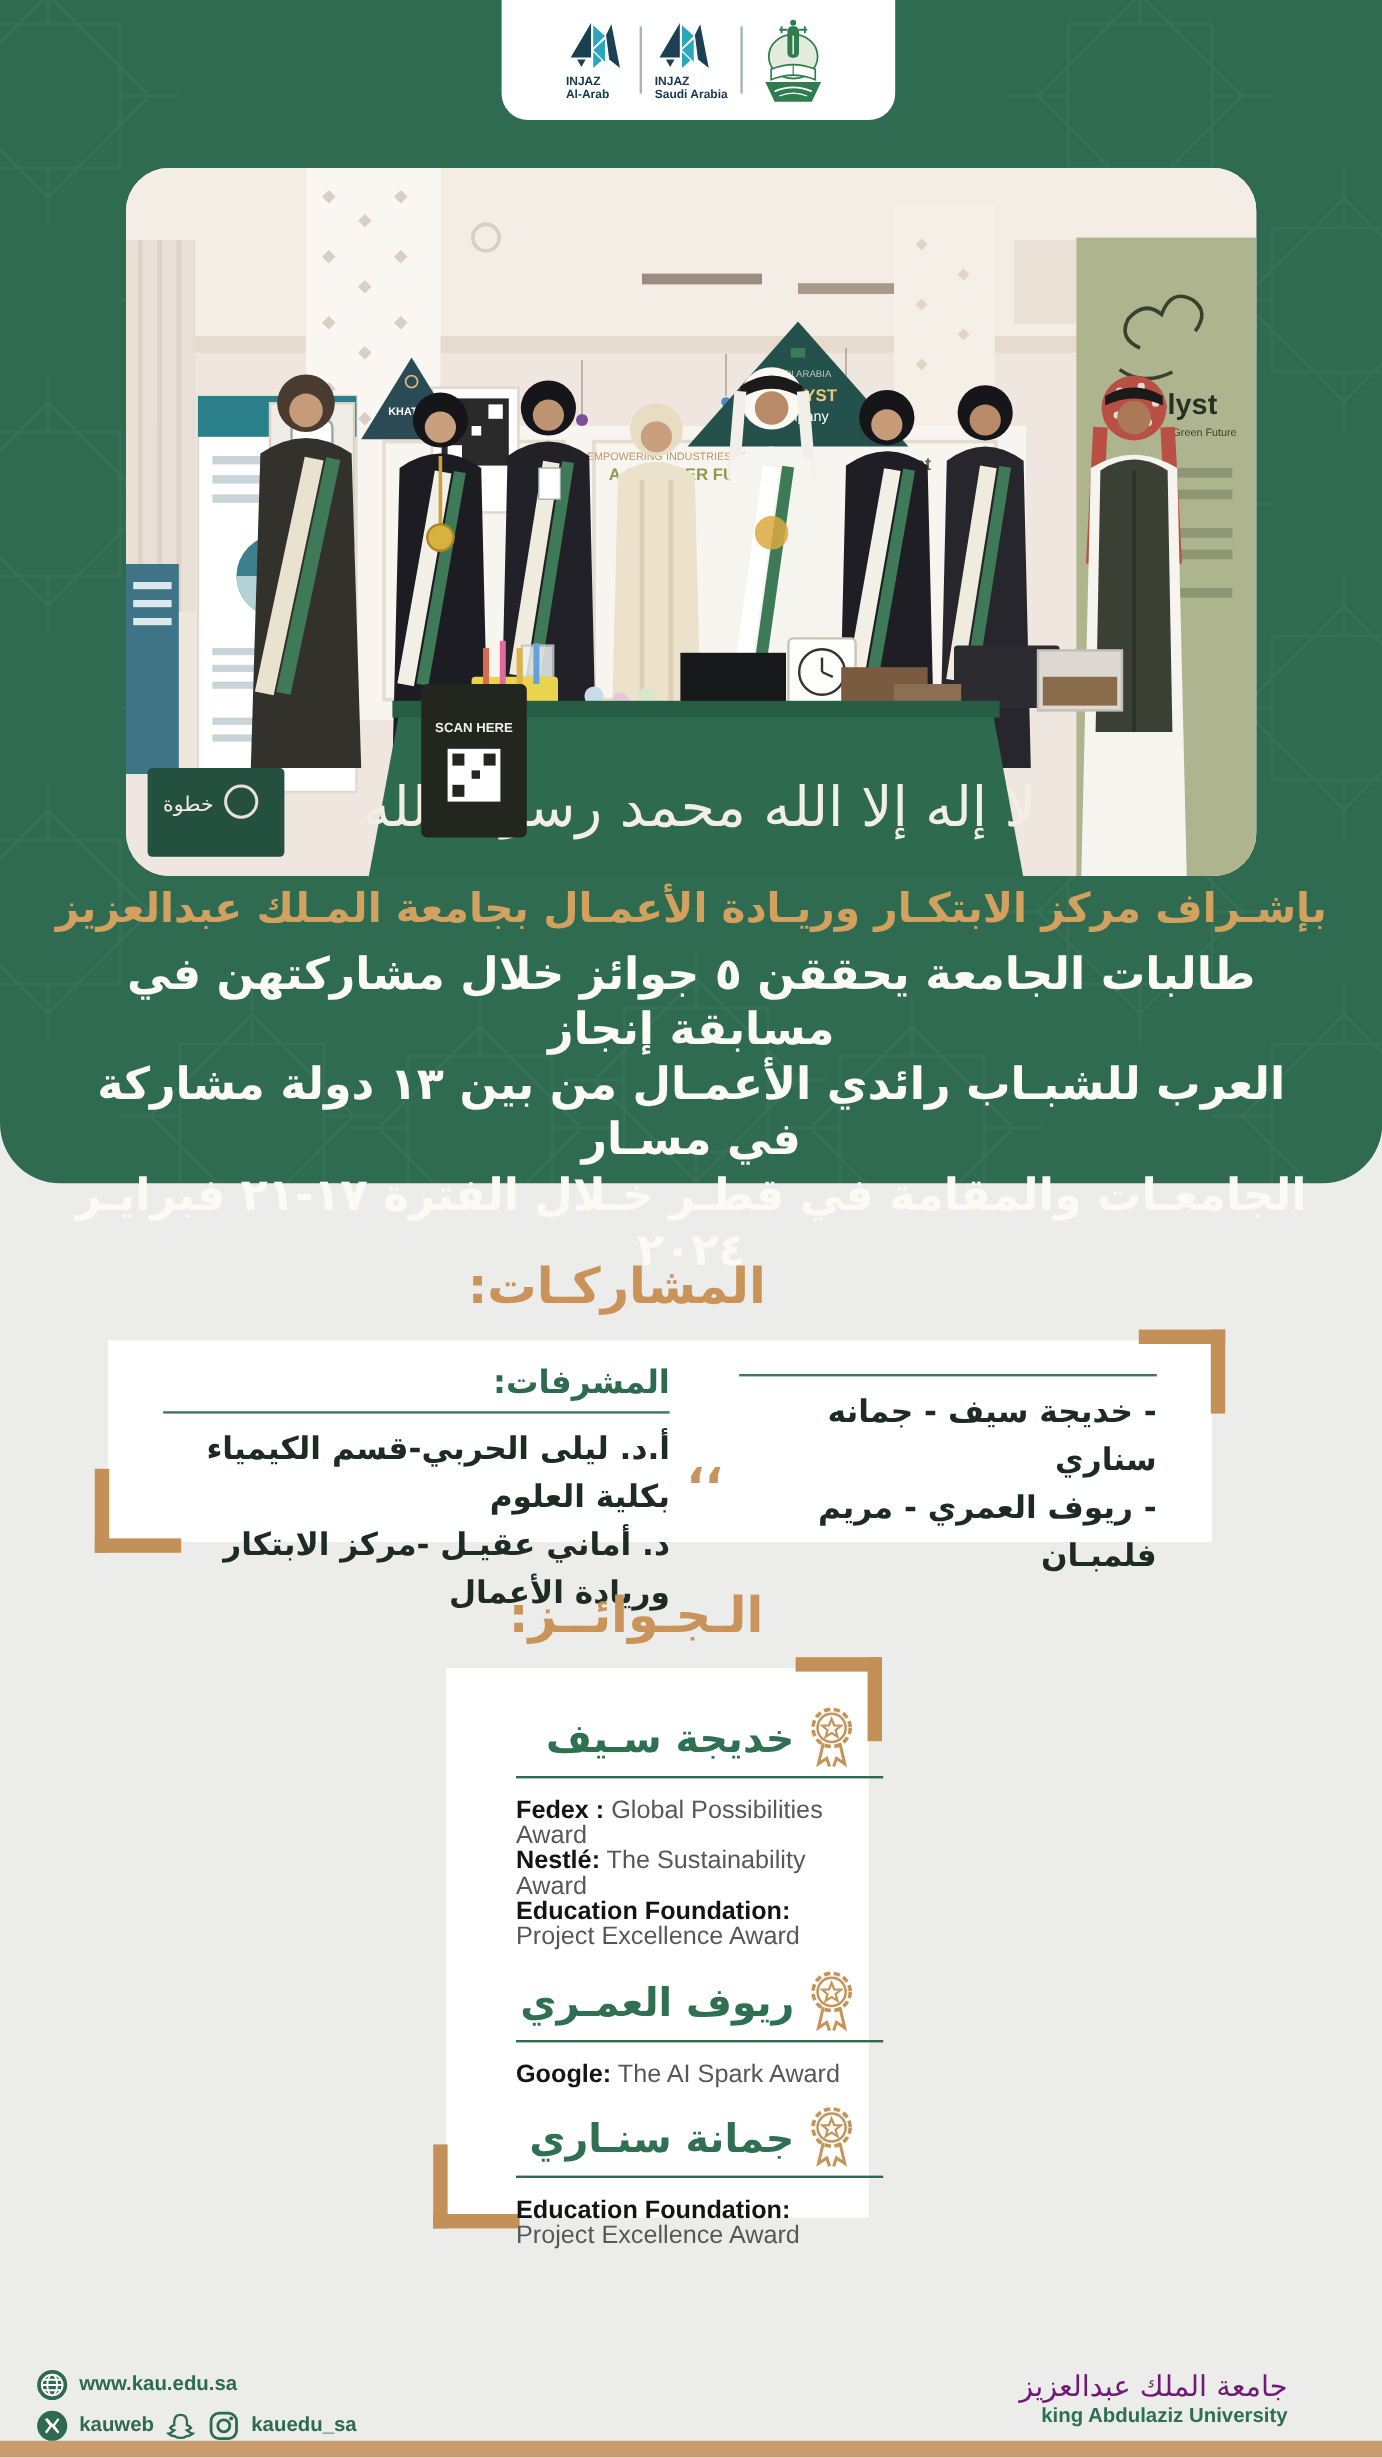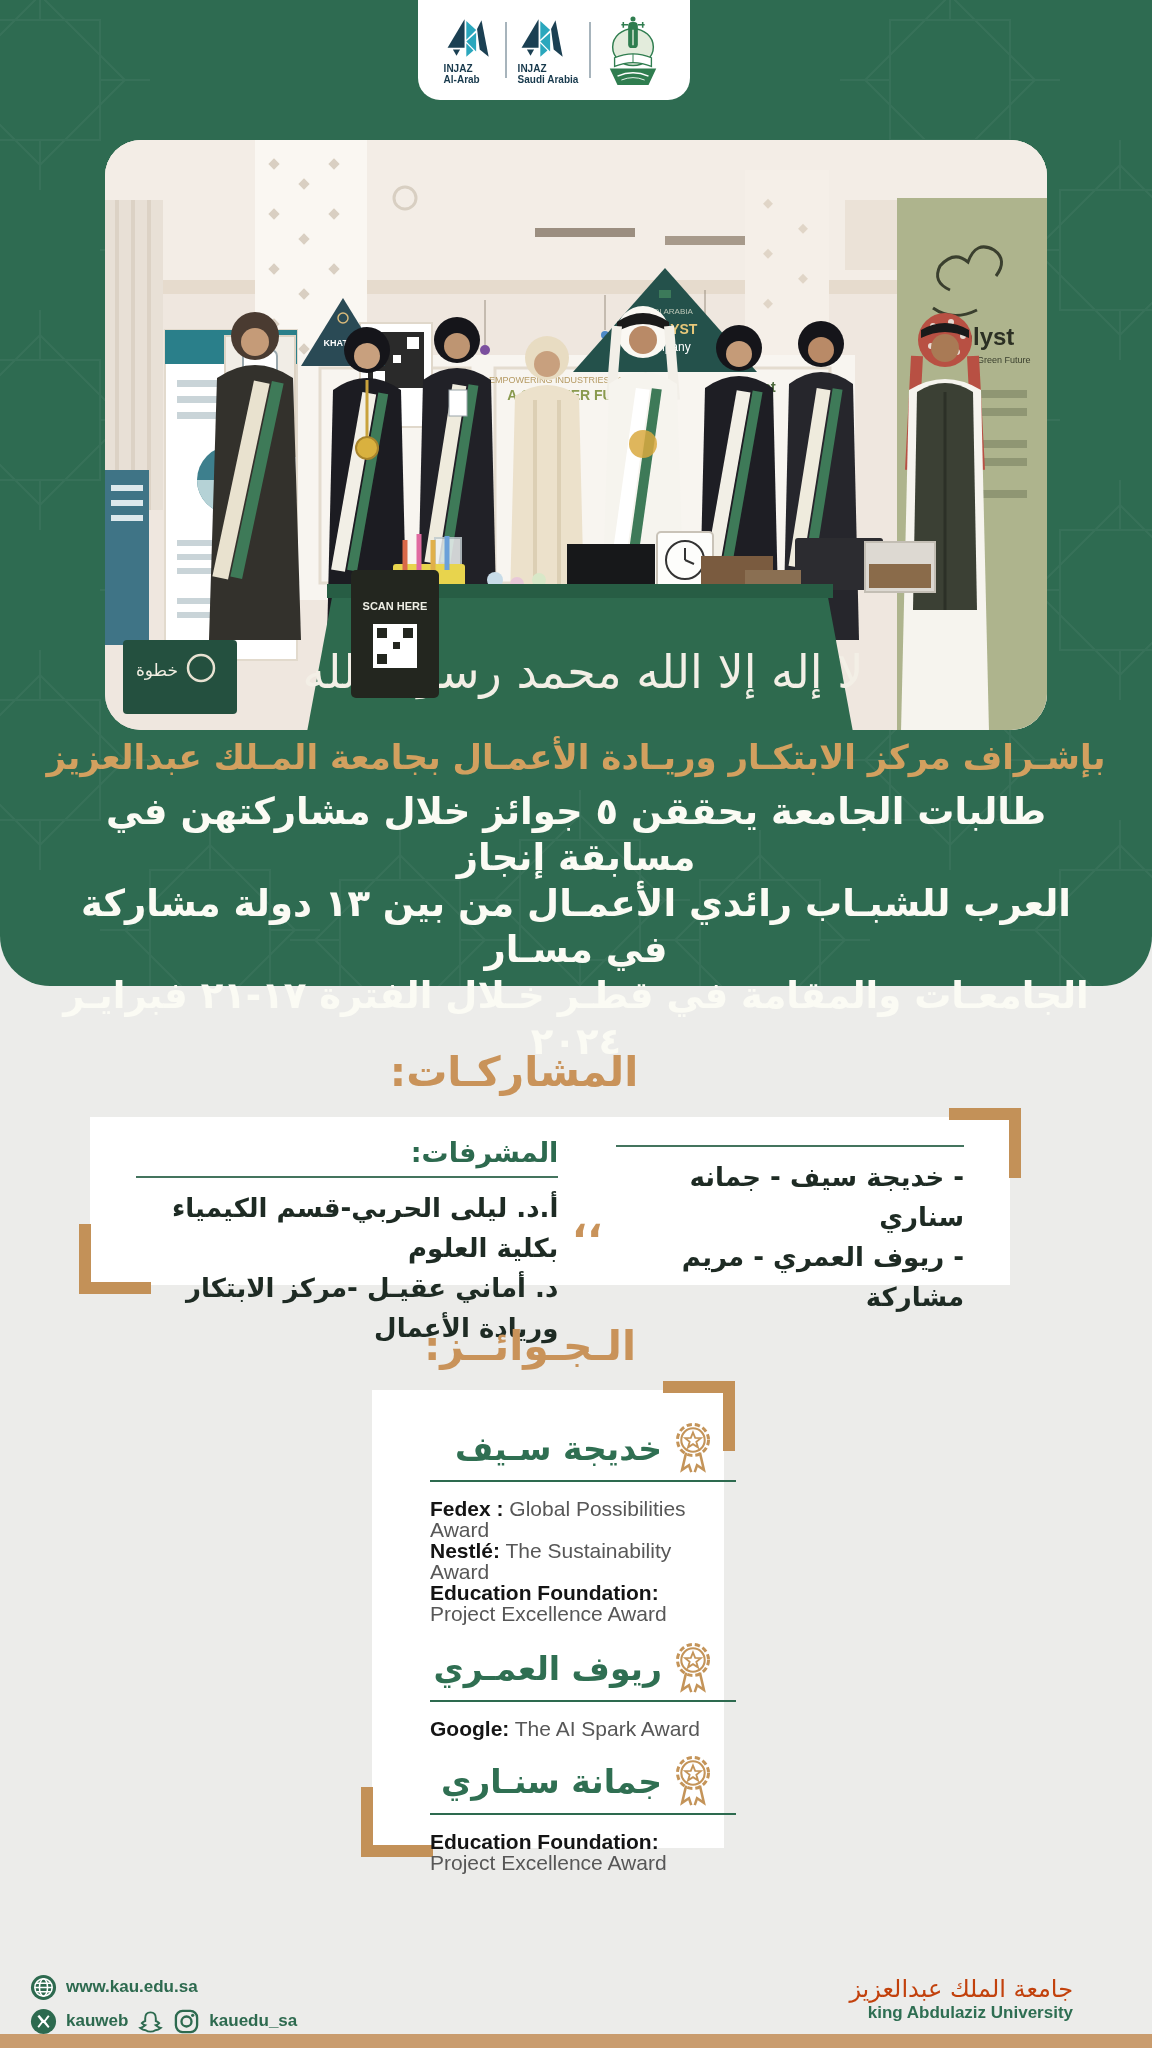--- a/index.html
+++ b/index.html
@@ -3,21 +3,21 @@
 <meta charset="utf-8">
 <style>
   html,body{margin:0;padding:0;background:#d8d8d6;}
   .poster{position:relative;width:1152px;height:2048px;background:#ececea;overflow:hidden;
           font-family:"DejaVu Sans",sans-serif;}
   
   .green-panel{position:absolute;top:0;left:0;width:1152px;height:986px;background:#2E6B51;
                border-radius:0 0 50px 50px;overflow:hidden;}
   .pattern-layer{position:absolute;top:0;left:0;}
   
-  .header-card{position:absolute;top:0;left:418px;width:272px;height:100px;background:#ffffff;
+  .header-card{position:absolute;top:0;left:418px;width:328px;height:100px;background:#ffffff;
                border-radius:0 0 22px 22px;display:flex;align-items:center;justify-content:center;
                gap:11px;z-index:5;}
   .logo-block{display:flex;flex-direction:column;align-items:flex-start;}
   .injaz-caption{font-family:"Liberation Sans",sans-serif;font-weight:bold;font-size:10px;
                  line-height:1.12;color:#17394C;margin-top:2px;}
   .logo-divider{width:2px;height:56px;background:#A7B4BC;}
   
   .photo-card{position:absolute;top:140px;left:105px;width:942px;height:590px;border-radius:36px;
               overflow:hidden;z-index:4;background:#efe7df;}
   
@@ -50,21 +50,21 @@
   .a-lines{padding:16px 0 0 58px;font-family:"Liberation Sans",sans-serif;font-size:21px;line-height:21px;}
   .a-lines .ln b{color:#141414;}
   .a-lines .ln span{color:#575757;}
   .gap1{margin-top:16px;} .gap2{margin-top:14px;}
   
   .f-left{position:absolute;left:30px;top:1972px;z-index:3;}
   .f-row{display:flex;align-items:center;gap:9px;height:30px;text-align:center;}
   .f-row + .f-row{margin-top:4px;}
   .f-text{font-family:"Liberation Sans",sans-serif;font-weight:bold;font-size:17px;color:#2D6A4F;}
   .f-right{position:absolute;right:79px;top:1975px;text-align:right;z-index:3;}
-  .uni-ar{font-size:24px;color:#c2410c;direction:rtl;line-height:28px;}
+  .uni-ar{font-size:24px;color:#701a75;direction:rtl;line-height:28px;}
   .uni-en{font-family:"Liberation Sans",sans-serif;font-size:17px;font-weight:bold;color:#2E6E52;}
   .gold-bar{position:absolute;left:0;bottom:0;width:1152px;height:14px;background:#C99C6E;}
 </style>
 </head>
 <body>
 
 <div class="poster">
 
   <div class="green-panel">
     <svg class="pattern-layer" width="1152" height="986">
@@ -369,21 +369,21 @@
 
   <div class="section-title" style="top:1048px;">المشاركـات:</div>
 
   <div class="card participants-card">
     <div class="bracket tr"></div>
     <div class="bracket bl"></div>
     <div class="p-inner">
       <div class="p-col col-students">
         <div class="p-rule"></div>
         <div class="p-row">- خديجة سيف   - جمانه سناري</div>
-        <div class="p-row">- ريوف العمري  - مريم مشاركة</div>
+        <div class="p-row">- ريوف العمري  - مريم فلمبـان</div>
       </div>
       <div class="col-quote">،،</div>
       <div class="p-col col-sup">
         <h3>المشرفات:</h3>
         <div class="p-rule"></div>
         <div class="p-row">أ.د. ليلى الحربي-قسم الكيمياء بكلية العلوم</div>
         <div class="p-row">د. أماني عقيـل -مركز الابتكار وريادة الأعمال</div>
       </div>
     </div>
   </div>

